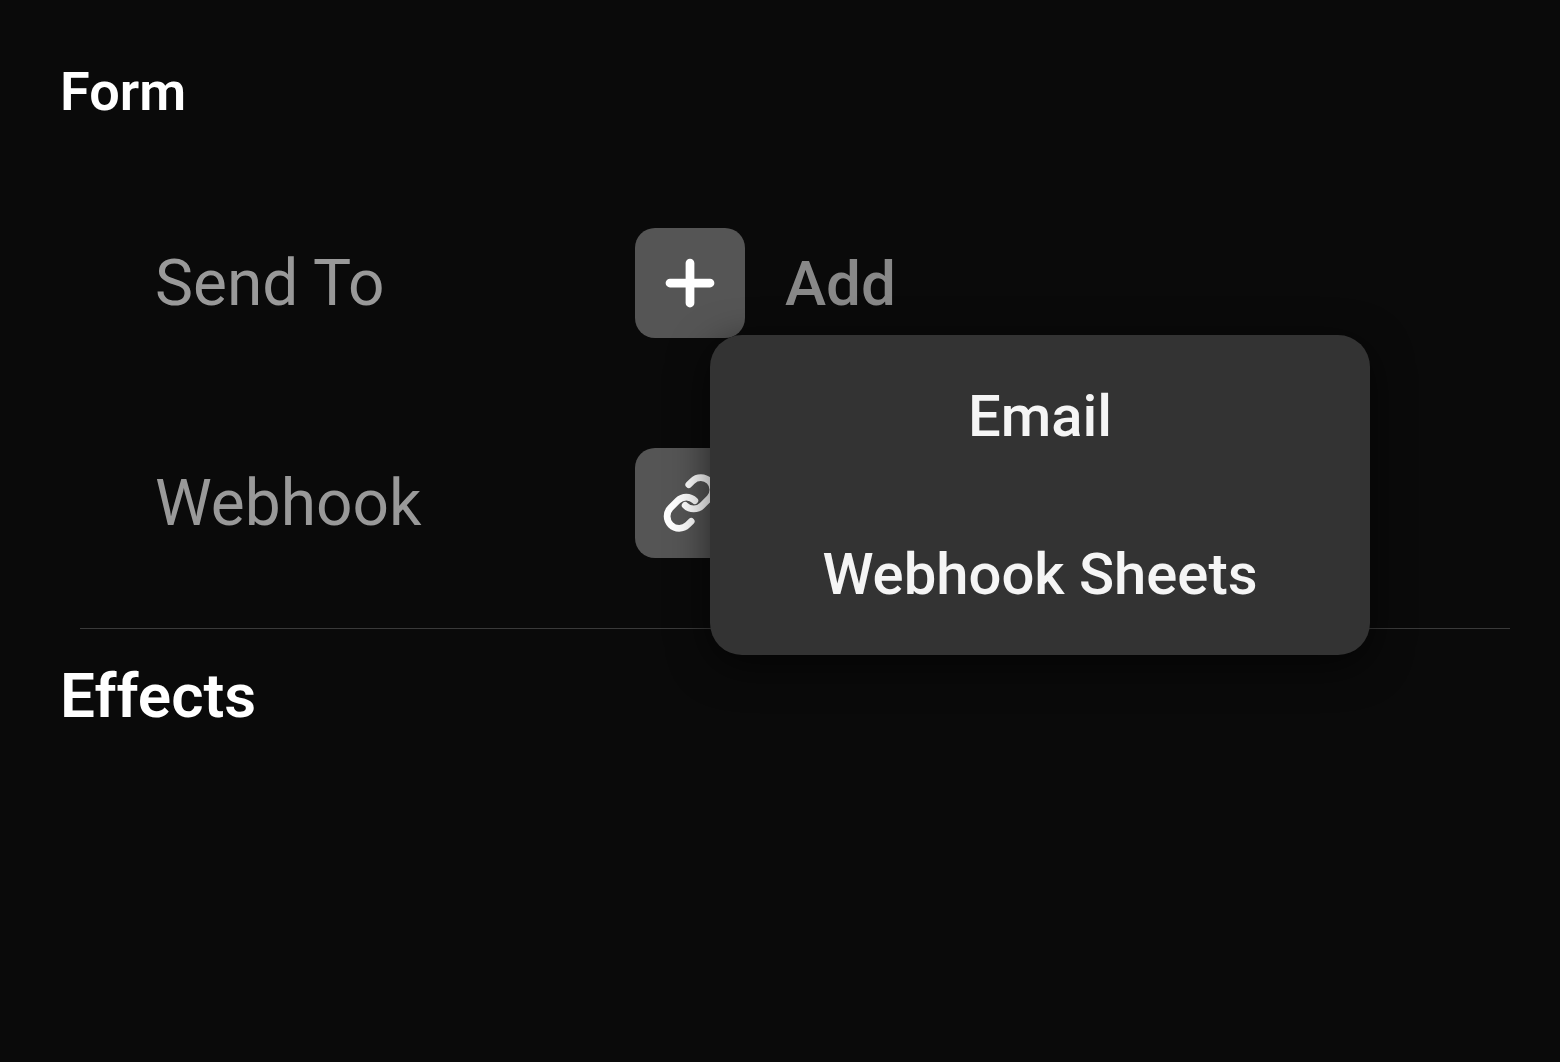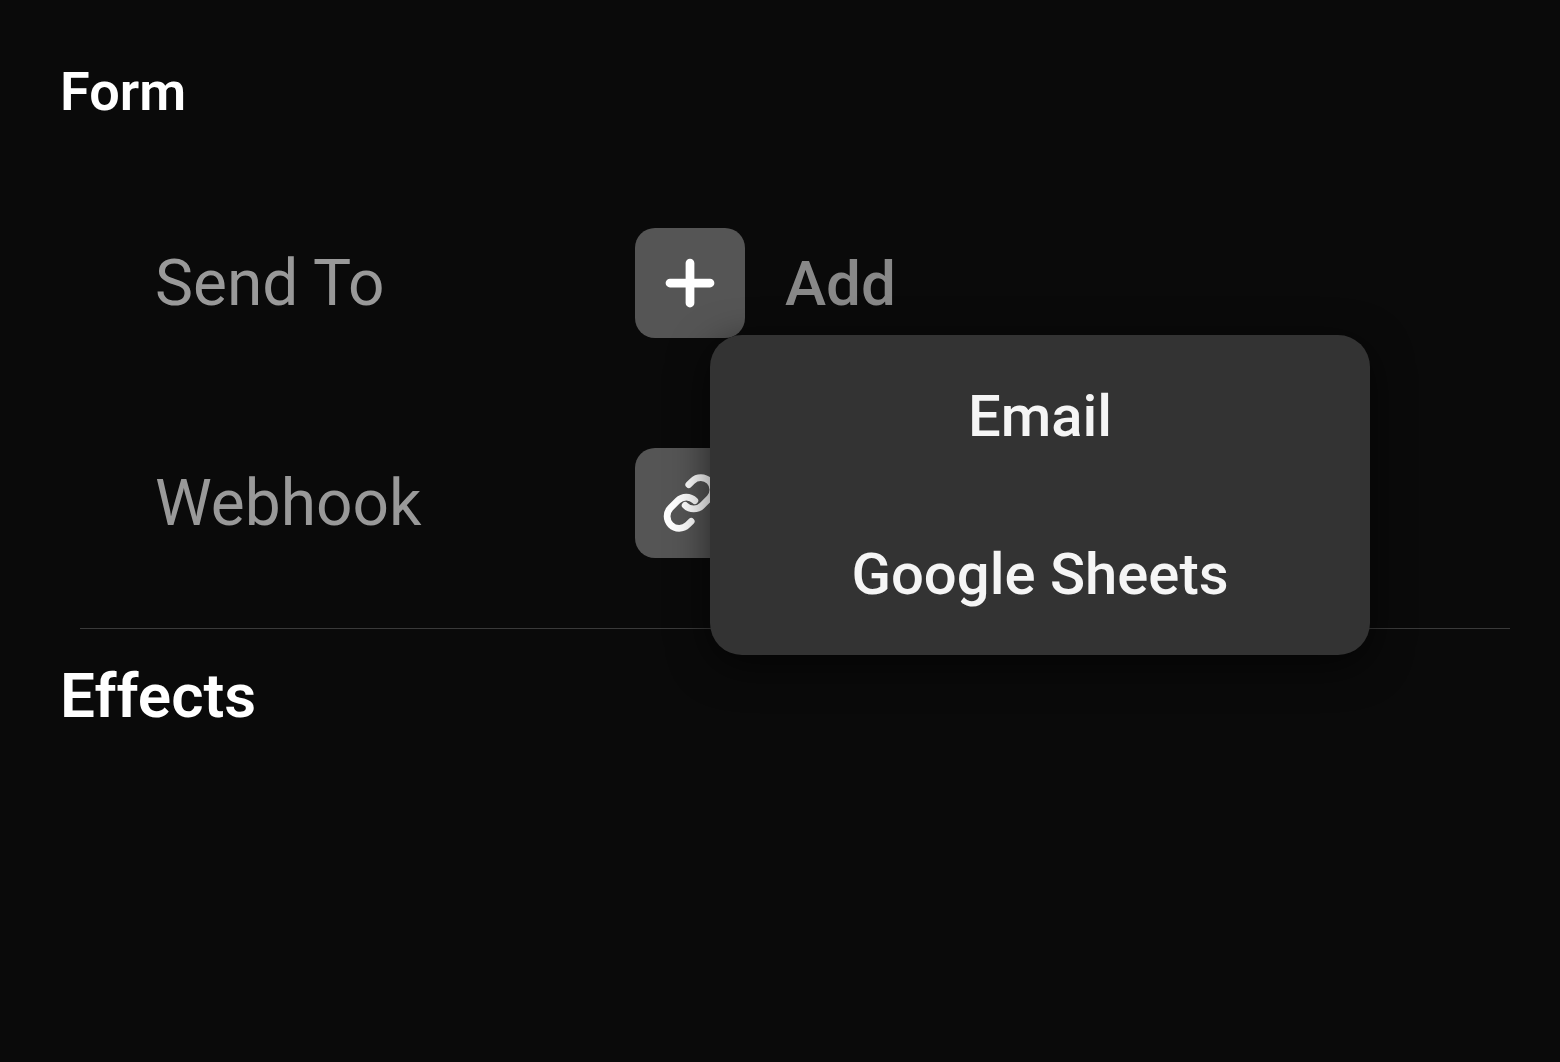--- a/index.html
+++ b/index.html
@@ -155,16 +155,16 @@
       </div>
     </div>
   </div>
 
   <div class="divider"></div>
 
   <div class="effects-header">Effects</div>
 
   <div class="dropdown-menu">
     <div class="dropdown-item">Email</div>
-    <div class="dropdown-item">Google Sheets</div>
+    <div class="dropdown-item">Webhook Sheets</div>
   </div>
 
 </div>
 
 </body></html>

